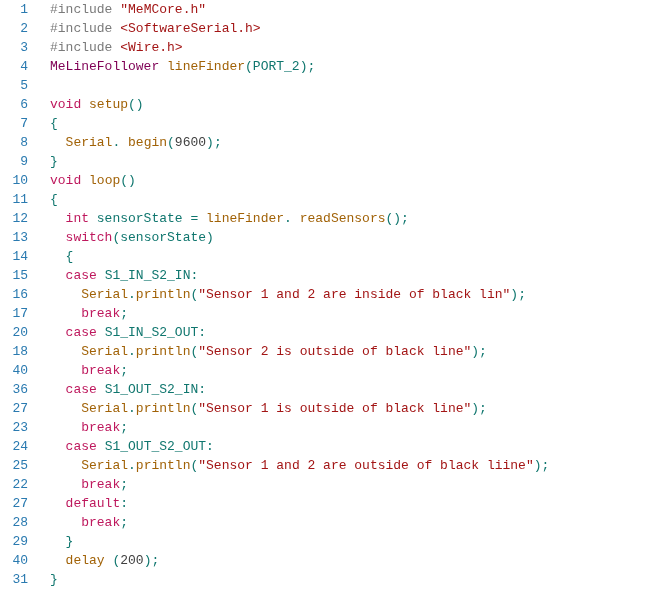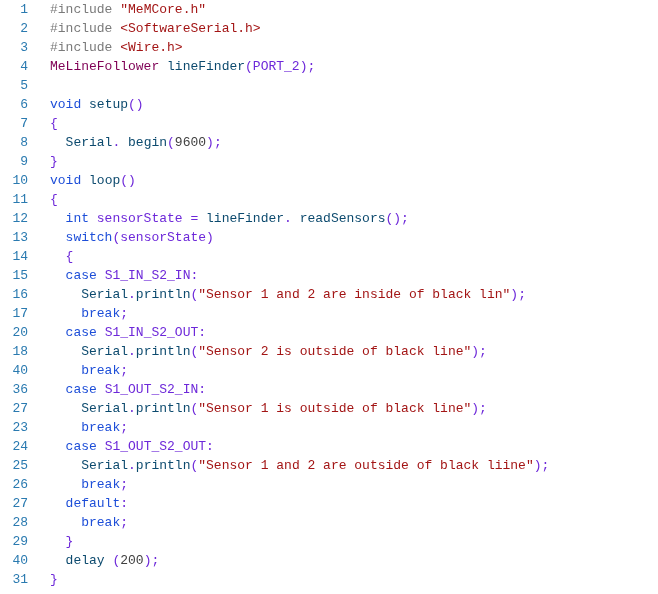--- a/index.html
+++ b/index.html
@@ -26,26 +26,26 @@
 }
 .code {
   padding-left: 8px;
   white-space: pre;
   color: #333333;
 }
 .code .row {
   height: 19px;
 }
 .mac   { color: #7a7a7a; }
-.kw    { color: #1d4ed8; text-align: center; }
+.kw    { color: #be185d; text-align: center; }
 .typ   { color: #7f0055; }
-.ident { color: #0c4a6e; }
+.ident { color: #a16207; }
 .num   { color: #404040; }
 .str   { color: #a31515; }
-.punc  { color: #6d28d9; }
+.punc  { color: #0f766e; }
 </style>
 </head>
 <body>
 
 <div class="editor">
   <div class="gutter">
       <div class="ln">1</div>
       <div class="ln">2</div>
       <div class="ln">3</div>
       <div class="ln">4</div>
@@ -63,21 +63,21 @@
       <div class="ln">16</div>
       <div class="ln">17</div>
       <div class="ln">20</div>
       <div class="ln">18</div>
       <div class="ln">40</div>
       <div class="ln">36</div>
       <div class="ln">27</div>
       <div class="ln">23</div>
       <div class="ln">24</div>
       <div class="ln">25</div>
-      <div class="ln">26</div>
+      <div class="ln">22</div>
       <div class="ln">27</div>
       <div class="ln">28</div>
       <div class="ln">29</div>
       <div class="ln">40</div>
       <div class="ln">31</div>
     </div>
   <div class="code"><div class="row"><span class="mac">#include</span><span class="punc"> </span><span class="str">"MeMCore.h"</span></div><div class="row"><span class="mac">#include</span><span class="punc"> </span><span class="str">&lt;SoftwareSerial.h&gt;</span></div><div class="row"><span class="mac">#include</span><span class="punc"> </span><span class="str">&lt;Wire.h&gt;</span></div><div class="row"><span class="typ">MeLineFollower</span><span class="punc"> </span><span class="ident">lineFinder</span><span class="punc">(PORT_2);</span></div><div class="row"></div><div class="row"><span class="kw">void</span><span class="punc"> </span><span class="ident">setup</span><span class="punc">()</span></div><div class="row"><span class="punc">{</span></div><div class="row"><span>  </span><span class="ident">Serial</span><span class="punc">. </span><span class="ident">begin</span><span class="punc">(</span><span class="num">9600</span><span class="punc">);</span></div><div class="row"><span class="punc">}</span></div><div class="row"><span class="kw">void</span><span class="punc"> </span><span class="ident">loop</span><span class="punc">()</span></div><div class="row"><span class="punc">{</span></div><div class="row"><span>  </span><span class="kw">int</span><span class="punc"> sensorState = </span><span class="ident">lineFinder</span><span class="punc">. </span><span class="ident">readSensors</span><span class="punc">();</span></div><div class="row"><span>  </span><span class="kw">switch</span><span class="punc">(sensorState)</span></div><div class="row"><span>  </span><span class="punc">{</span></div><div class="row"><span>  </span><span class="kw">case</span><span class="punc"> S1_IN_S2_IN:</span></div><div class="row"><span>    </span><span class="ident">Serial</span><span class="punc">.</span><span class="ident">println</span><span class="punc">(</span><span class="str">"Sensor 1 and 2 are inside of black lin"</span><span class="punc">);</span></div><div class="row"><span>    </span><span class="kw">break</span><span class="punc">;</span></div><div class="row"><span>  </span><span class="kw">case</span><span class="punc"> S1_IN_S2_OUT:</span></div><div class="row"><span>    </span><span class="ident">Serial</span><span class="punc">.</span><span class="ident">println</span><span class="punc">(</span><span class="str">"Sensor 2 is outside of black line"</span><span class="punc">);</span></div><div class="row"><span>    </span><span class="kw">break</span><span class="punc">;</span></div><div class="row"><span>  </span><span class="kw">case</span><span class="punc"> S1_OUT_S2_IN:</span></div><div class="row"><span>    </span><span class="ident">Serial</span><span class="punc">.</span><span class="ident">println</span><span class="punc">(</span><span class="str">"Sensor 1 is outside of black line"</span><span class="punc">);</span></div><div class="row"><span>    </span><span class="kw">break</span><span class="punc">;</span></div><div class="row"><span>  </span><span class="kw">case</span><span class="punc"> S1_OUT_S2_OUT:</span></div><div class="row"><span>    </span><span class="ident">Serial</span><span class="punc">.</span><span class="ident">println</span><span class="punc">(</span><span class="str">"Sensor 1 and 2 are outside of black liine"</span><span class="punc">);</span></div><div class="row"><span>    </span><span class="kw">break</span><span class="punc">;</span></div><div class="row"><span>  </span><span class="kw">default</span><span class="punc">:</span></div><div class="row"><span>    </span><span class="kw">break</span><span class="punc">;</span></div><div class="row"><span>  </span><span class="punc">}</span></div><div class="row"><span>  </span><span class="ident">delay</span><span class="punc"> (</span><span class="num">200</span><span class="punc">);</span></div><div class="row"><span class="punc">}</span></div></div>
 </div>
 
 </body></html>

